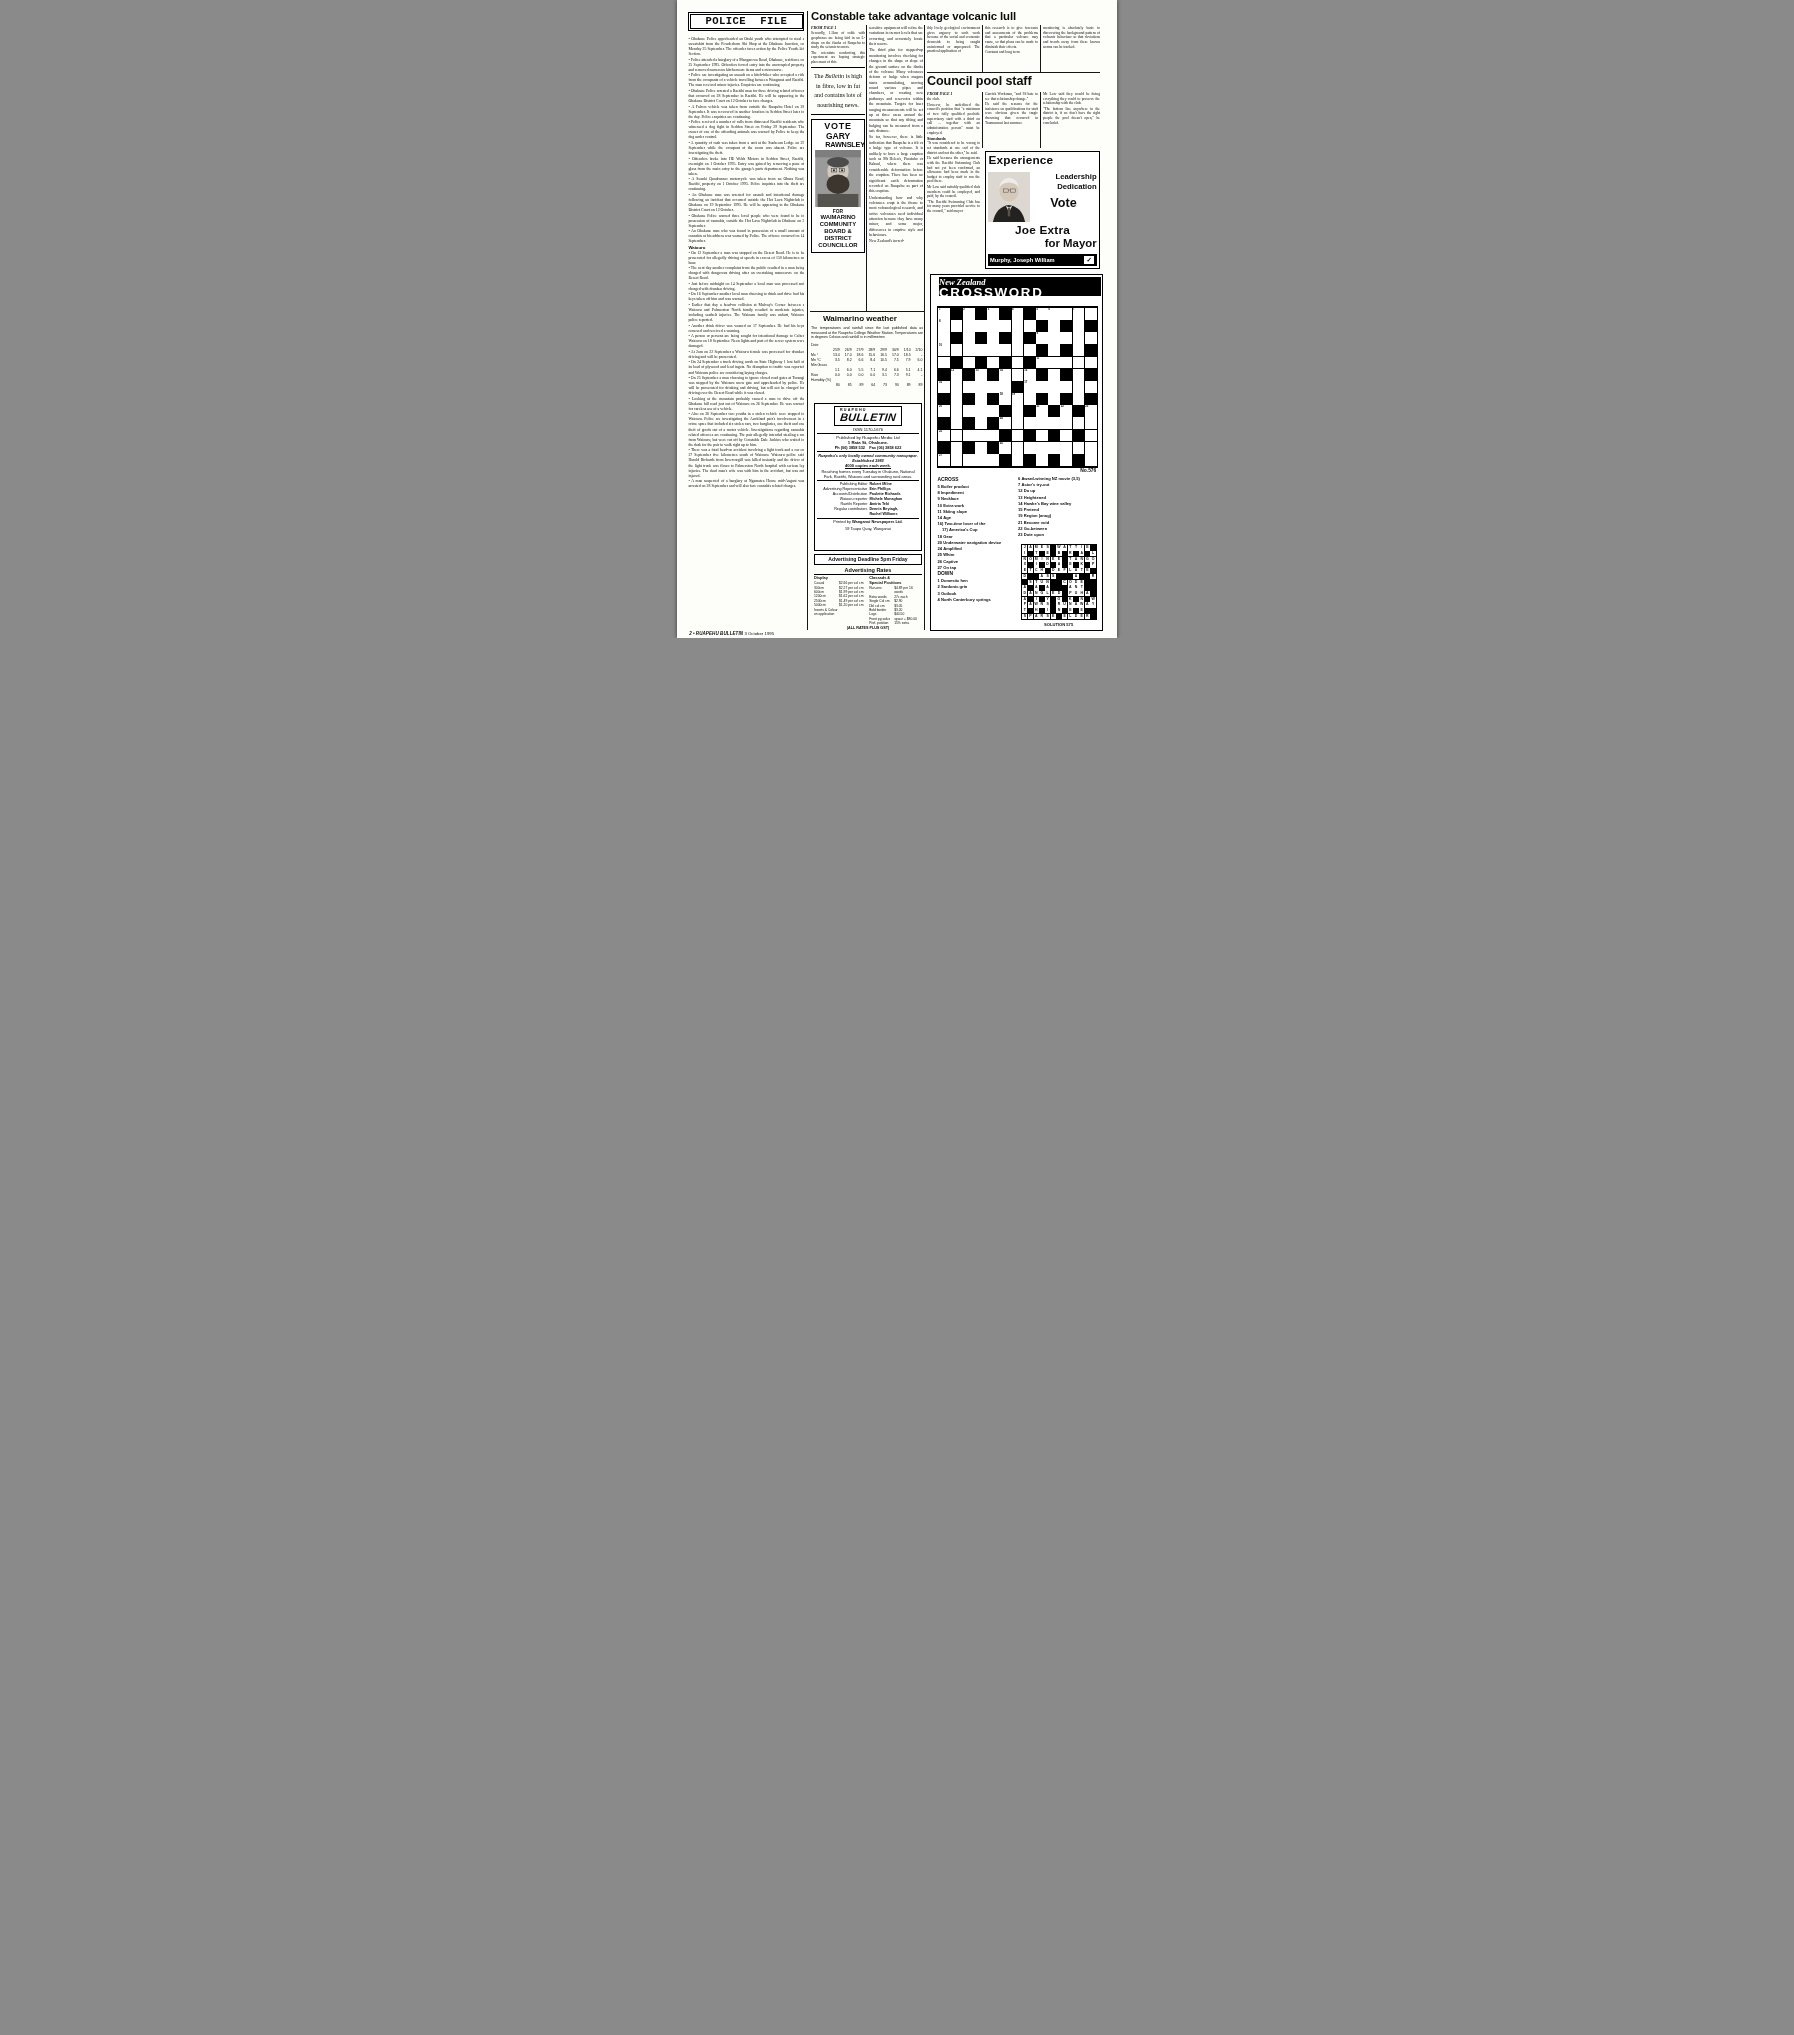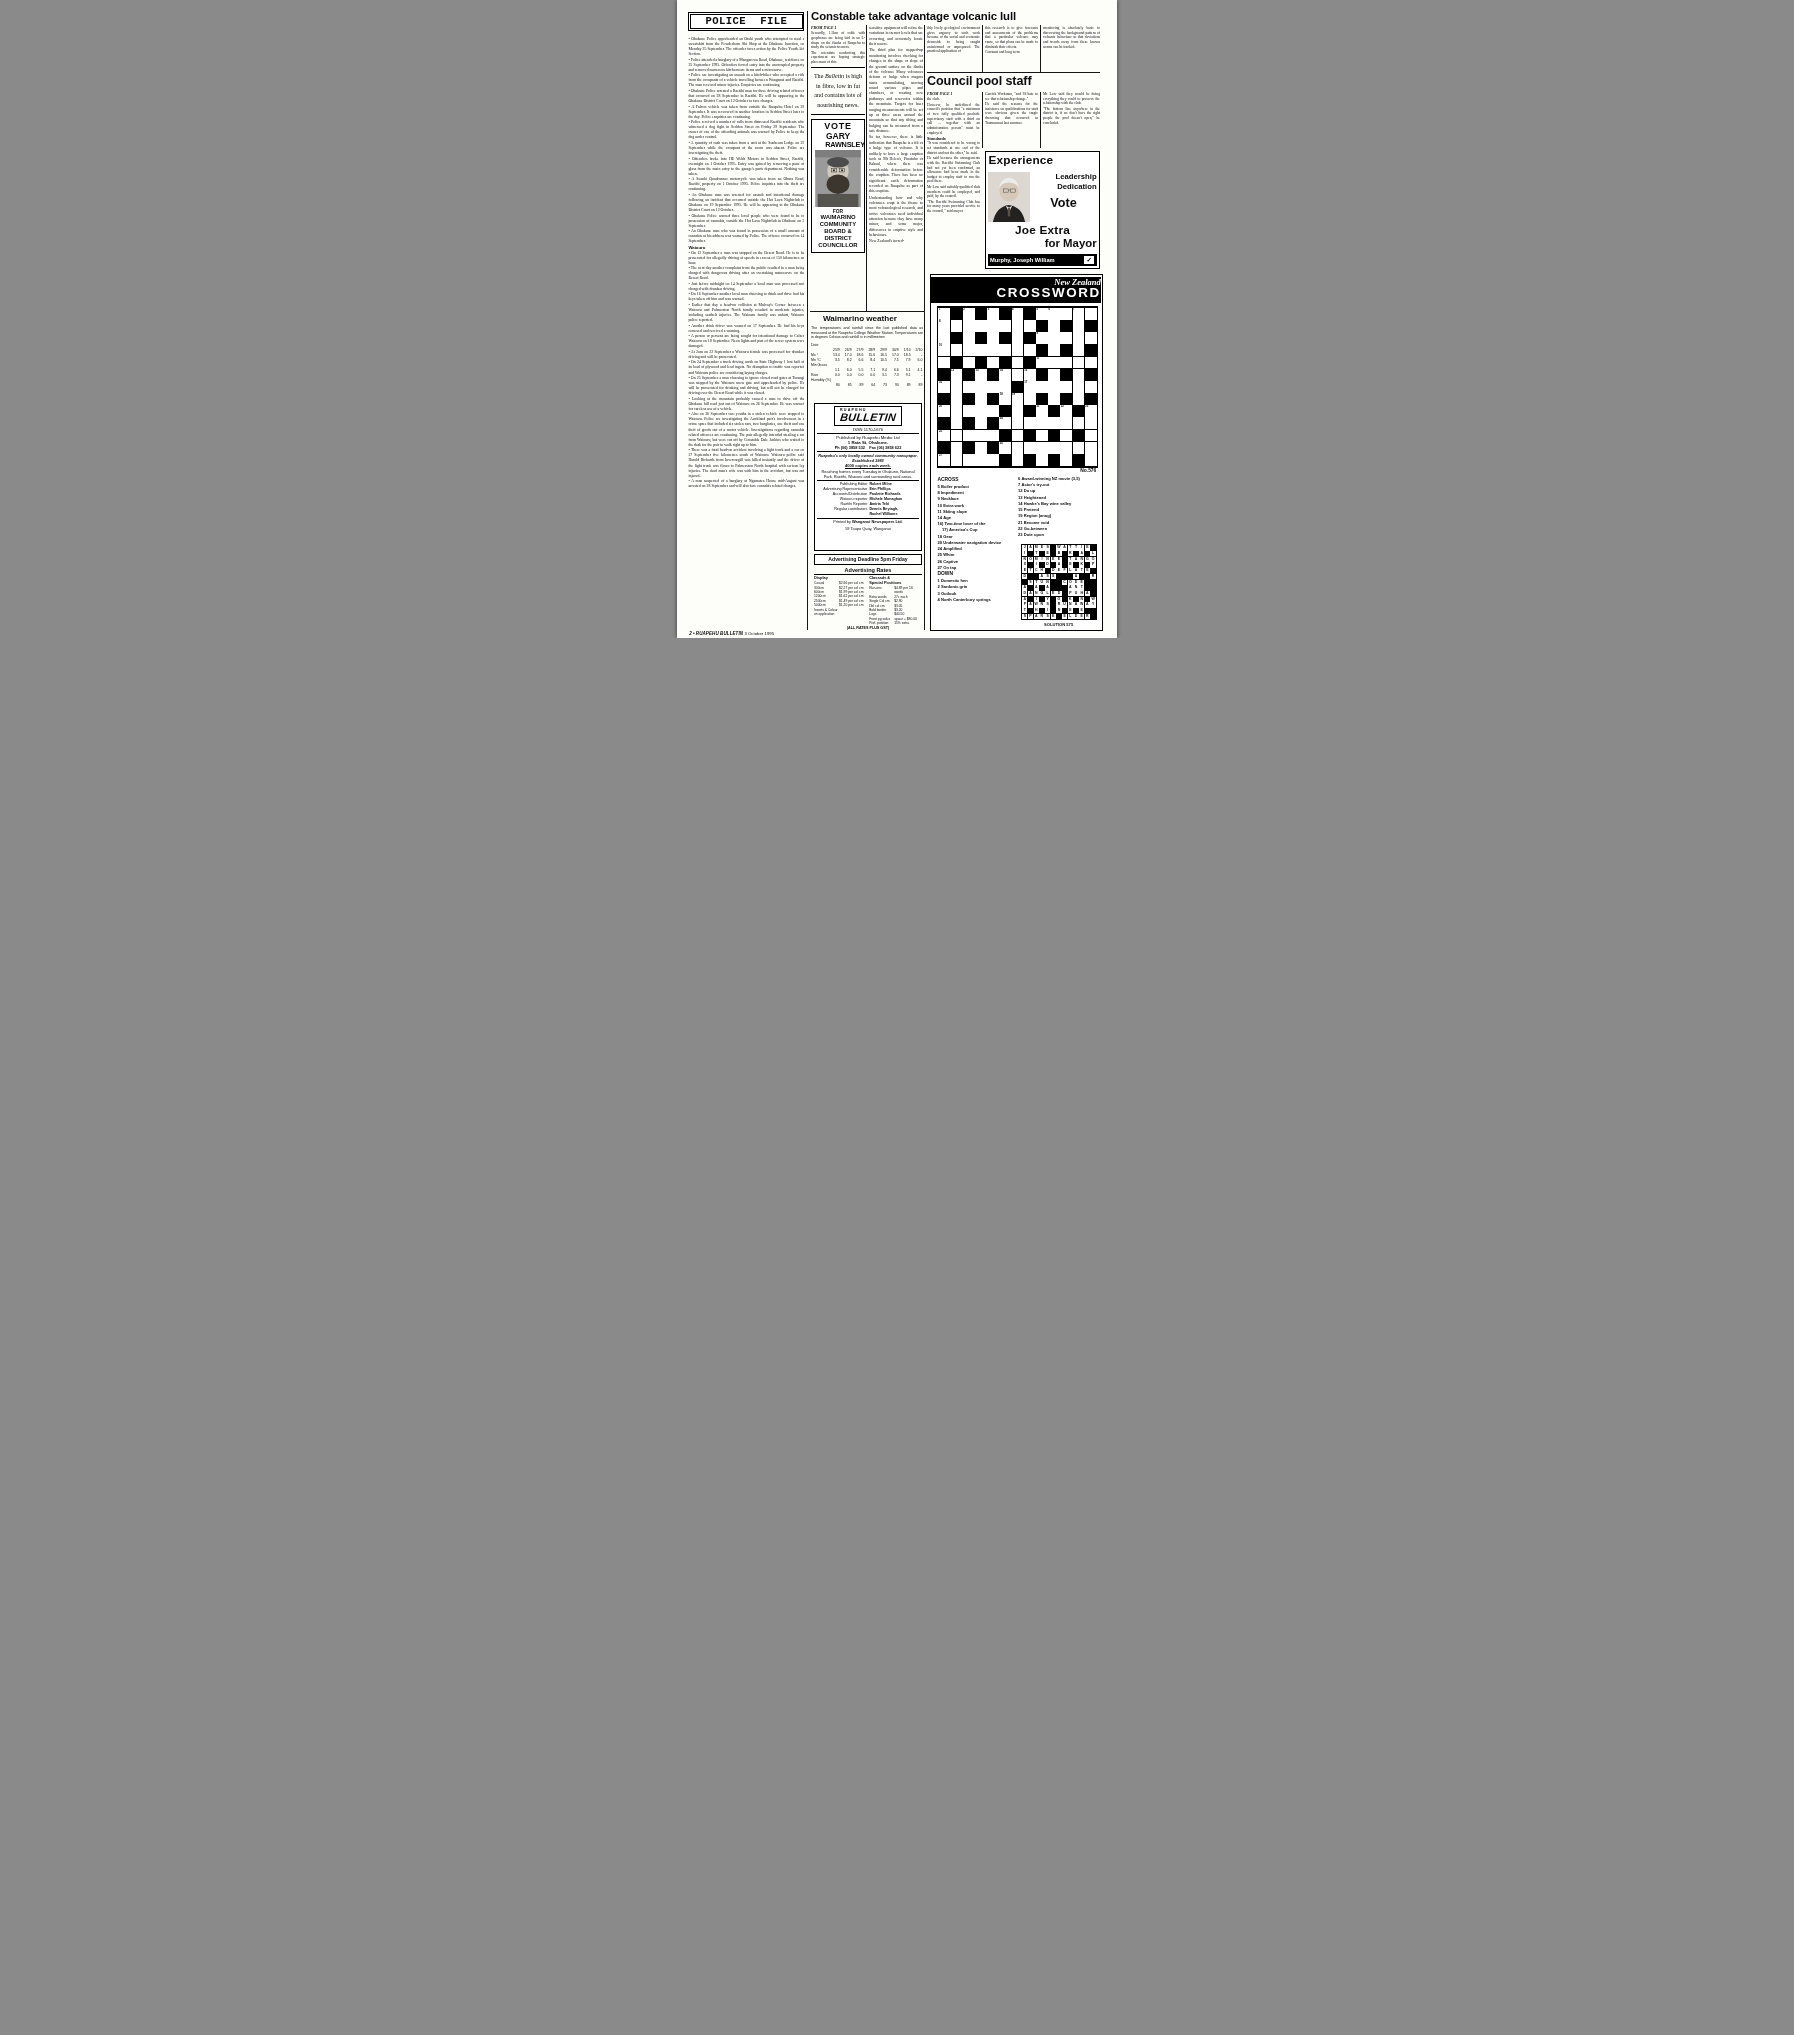--- a/index.html
+++ b/index.html
@@ -63,21 +63,21 @@
   .murphy-for{font-weight:900;font-size:11.4px;text-align:right;}
   .murphy-bar{position:absolute;left:1.6px;right:1.6px;bottom:1.6px;background:#000;color:#fff;display:flex;
               align-items:center;justify-content:space-between;padding:0.8px 2.4px;height:10.6px;}
   .murphy-bar .bname{font-weight:900;font-size:5.7px;}
   .murphy-tick{width:9.8px;height:8.1px;background:#fff;color:#000;font-weight:900;font-size:6.5px;line-height:8.1px;
                text-align:center;border:0.4px solid #000;}
 
   
   #xw-section{position:absolute;left:253px;top:274px;width:173px;height:357px;border:0.4px solid #000;
               box-sizing:border-box;background:#fff;font-family:"Liberation Sans",sans-serif;}
-  .xw-logo{position:absolute;left:0;top:1.6px;right:1.2px;height:26px;background:#000;color:#fff;text-align:right;overflow:hidden;}
+  .xw-logo{position:absolute;left:8px;top:1.6px;right:1.2px;height:19px;background:#000;color:#fff;text-align:left;overflow:hidden;}
   .xw-nz{font-family:"Liberation Serif",serif;font-style:italic;font-weight:700;font-size:8.5px;display:block;margin-top:0.4px;}
   .xw-word{font-weight:900;font-size:13.4px;line-height:1;letter-spacing:1.6px;display:block;margin-top:-0.8px;}
   #xw-grid{position:absolute;left:5.7px;top:31px;display:grid;grid-template-columns:repeat(13,11.8px);
            grid-auto-rows:11.8px;gap:0.4px;background:#000;padding:0.8px;border:0.4px solid #000;}
   .xw-cell{background:#fff;position:relative;}
   .xw-cell.black{background:#000;}
   .xw-num{position:absolute;top:0;left:0.4px;font-weight:700;font-size:2.8px;line-height:3.3px;}
   #xw-no{position:absolute;right:5.7px;top:193px;font-weight:700;font-size:4.9px;}
   #xw-left{position:absolute;left:6.5px;top:201px;width:78px;}
   #xw-right{position:absolute;left:87px;top:201px;width:81px;}

